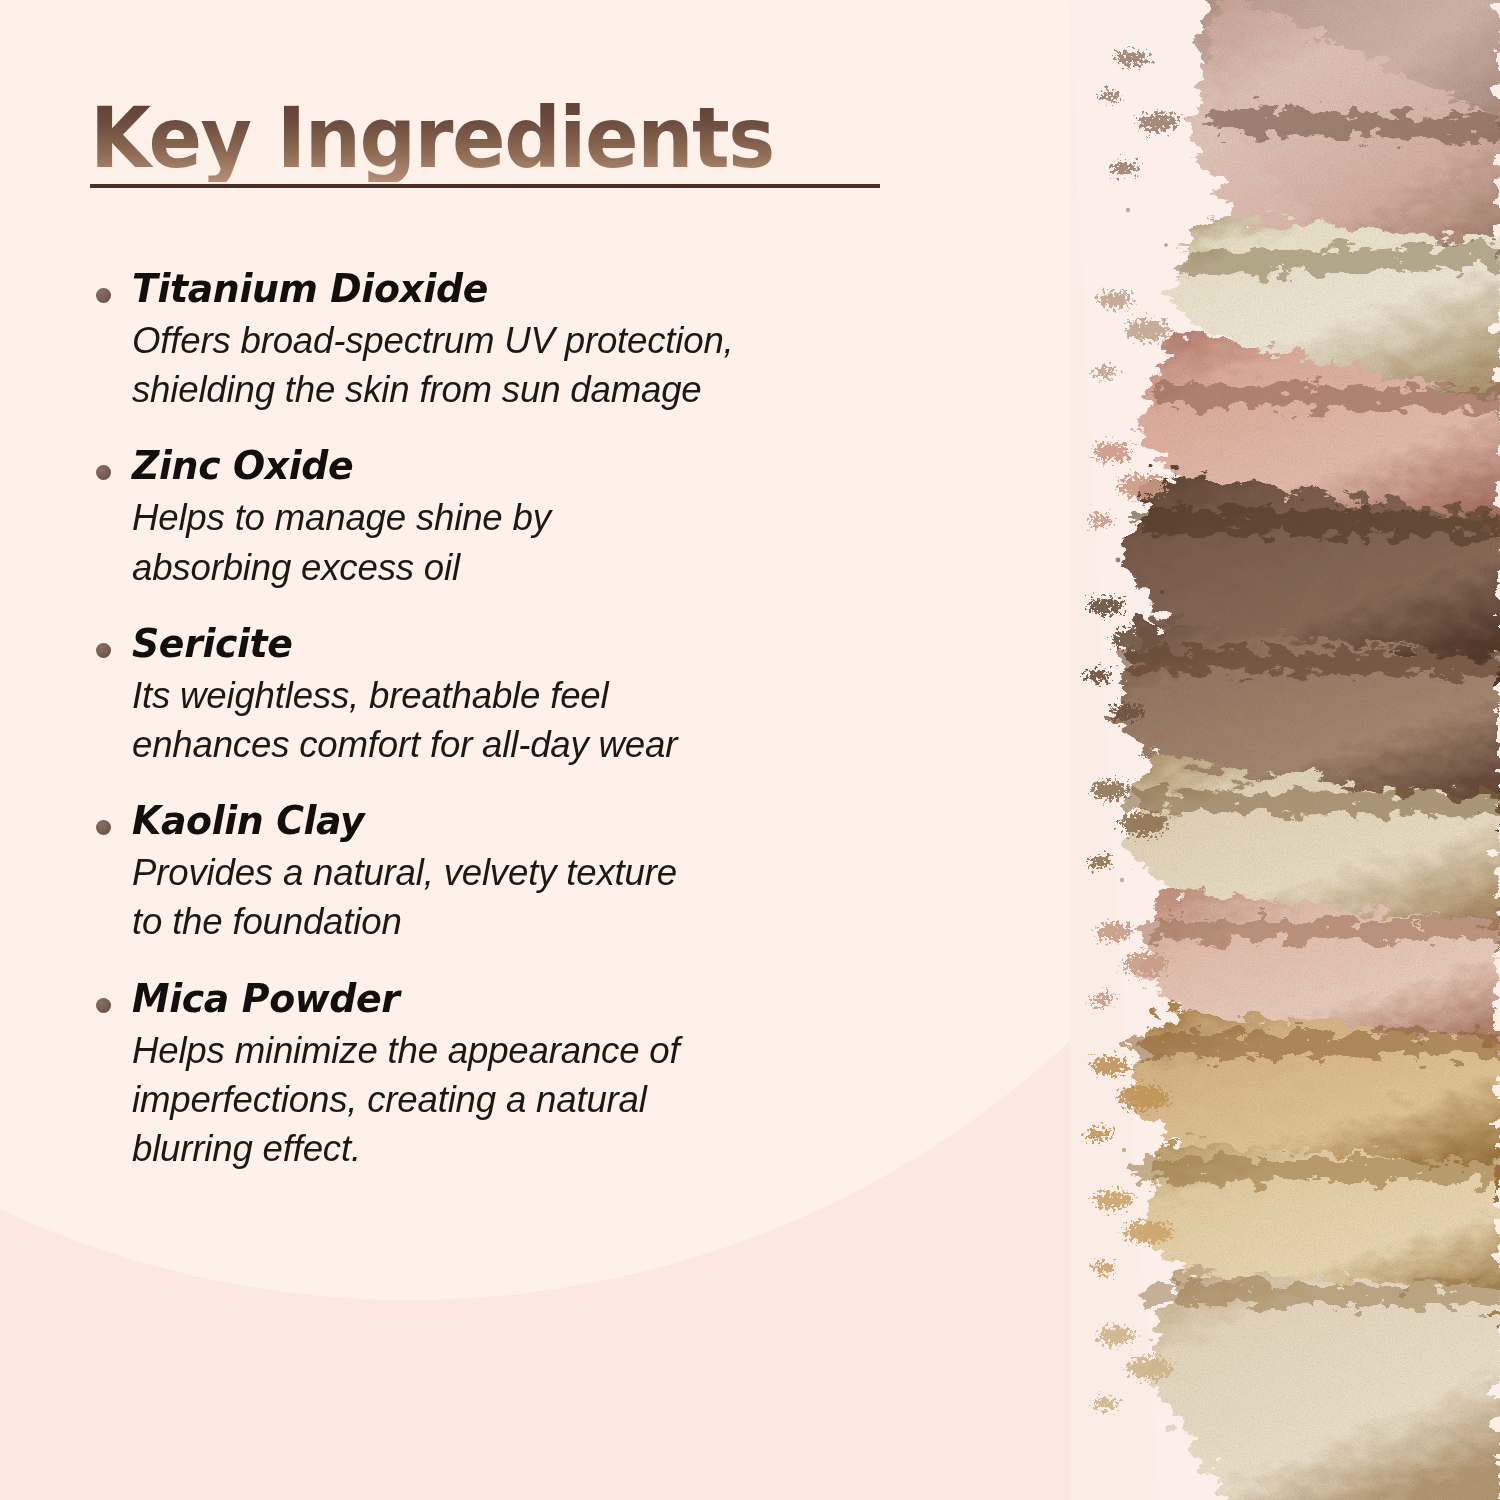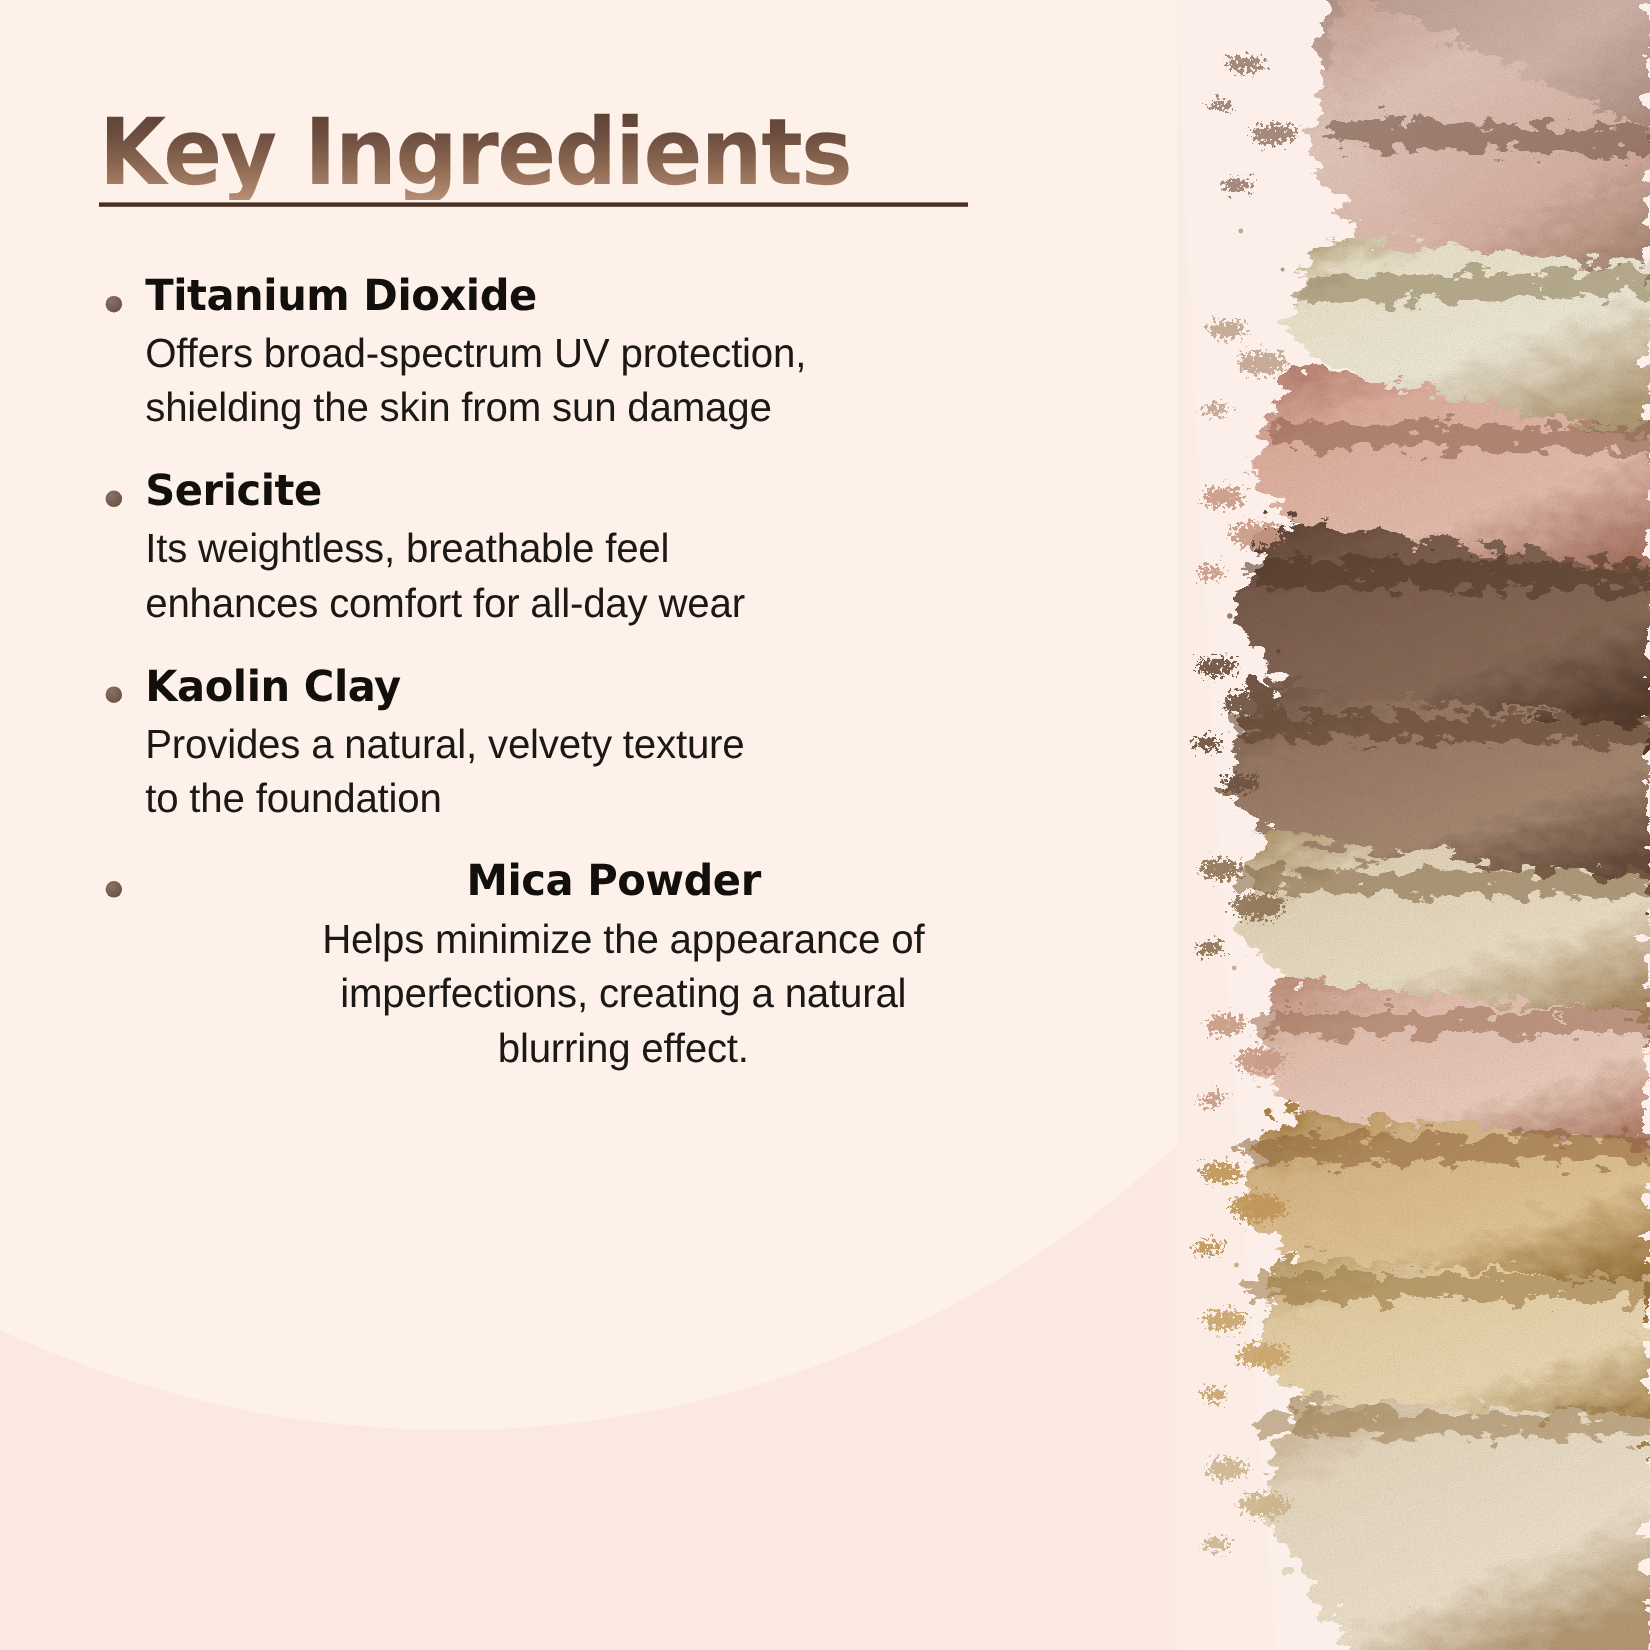--- a/index.html
+++ b/index.html
@@ -75,32 +75,33 @@
     left: 0px;
     top: 88px;
     width: 790px;
     height: 4px;
     background: #4A2F23;
   }
 
   #list {
     position: absolute;
     left: 0;
-    top: 247px;
+    top: 266px;
     width: 1010px;
     list-style: none;
     margin: 0;
     padding: 0;
+    font-style: italic;
   }
   .item {
     position: relative;
     padding-left: 132px;
     margin-bottom: 29px;
   }
-  .item:last-child { margin-bottom: 0; text-align: center; }
+  .item:last-child { margin-bottom: 0; }
 
   .bullet {
     position: absolute;
     left: 96px;
     top: 22px;
     width: 15px;
     height: 15px;
     border-radius: 50%;
     background: radial-gradient(circle at 35% 30%, #8A7064 0%, #6F564A 70%, #5E473C 100%);
   }
@@ -379,20 +380,26 @@
 
     <ul id="list">
 
       <li class="item">
         <span class="bullet"></span>
         <div class="item-title">Titanium Dioxide</div>
         <div class="item-desc">Offers broad-spectrum UV protection,
 shielding the skin from sun damage</div>
       </li>
 
+      <li class="item">
+        <span class="bullet"></span>
+        <div class="item-title">Zinc Oxide</div>
+        <div class="item-desc">Helps to manage shine by
+absorbing excess oil</div>
+      </li>
 
       <li class="item">
         <span class="bullet"></span>
         <div class="item-title">Sericite</div>
         <div class="item-desc">Its weightless, breathable feel
 enhances comfort for all-day wear</div>
       </li>
 
       <li class="item">
         <span class="bullet"></span>

